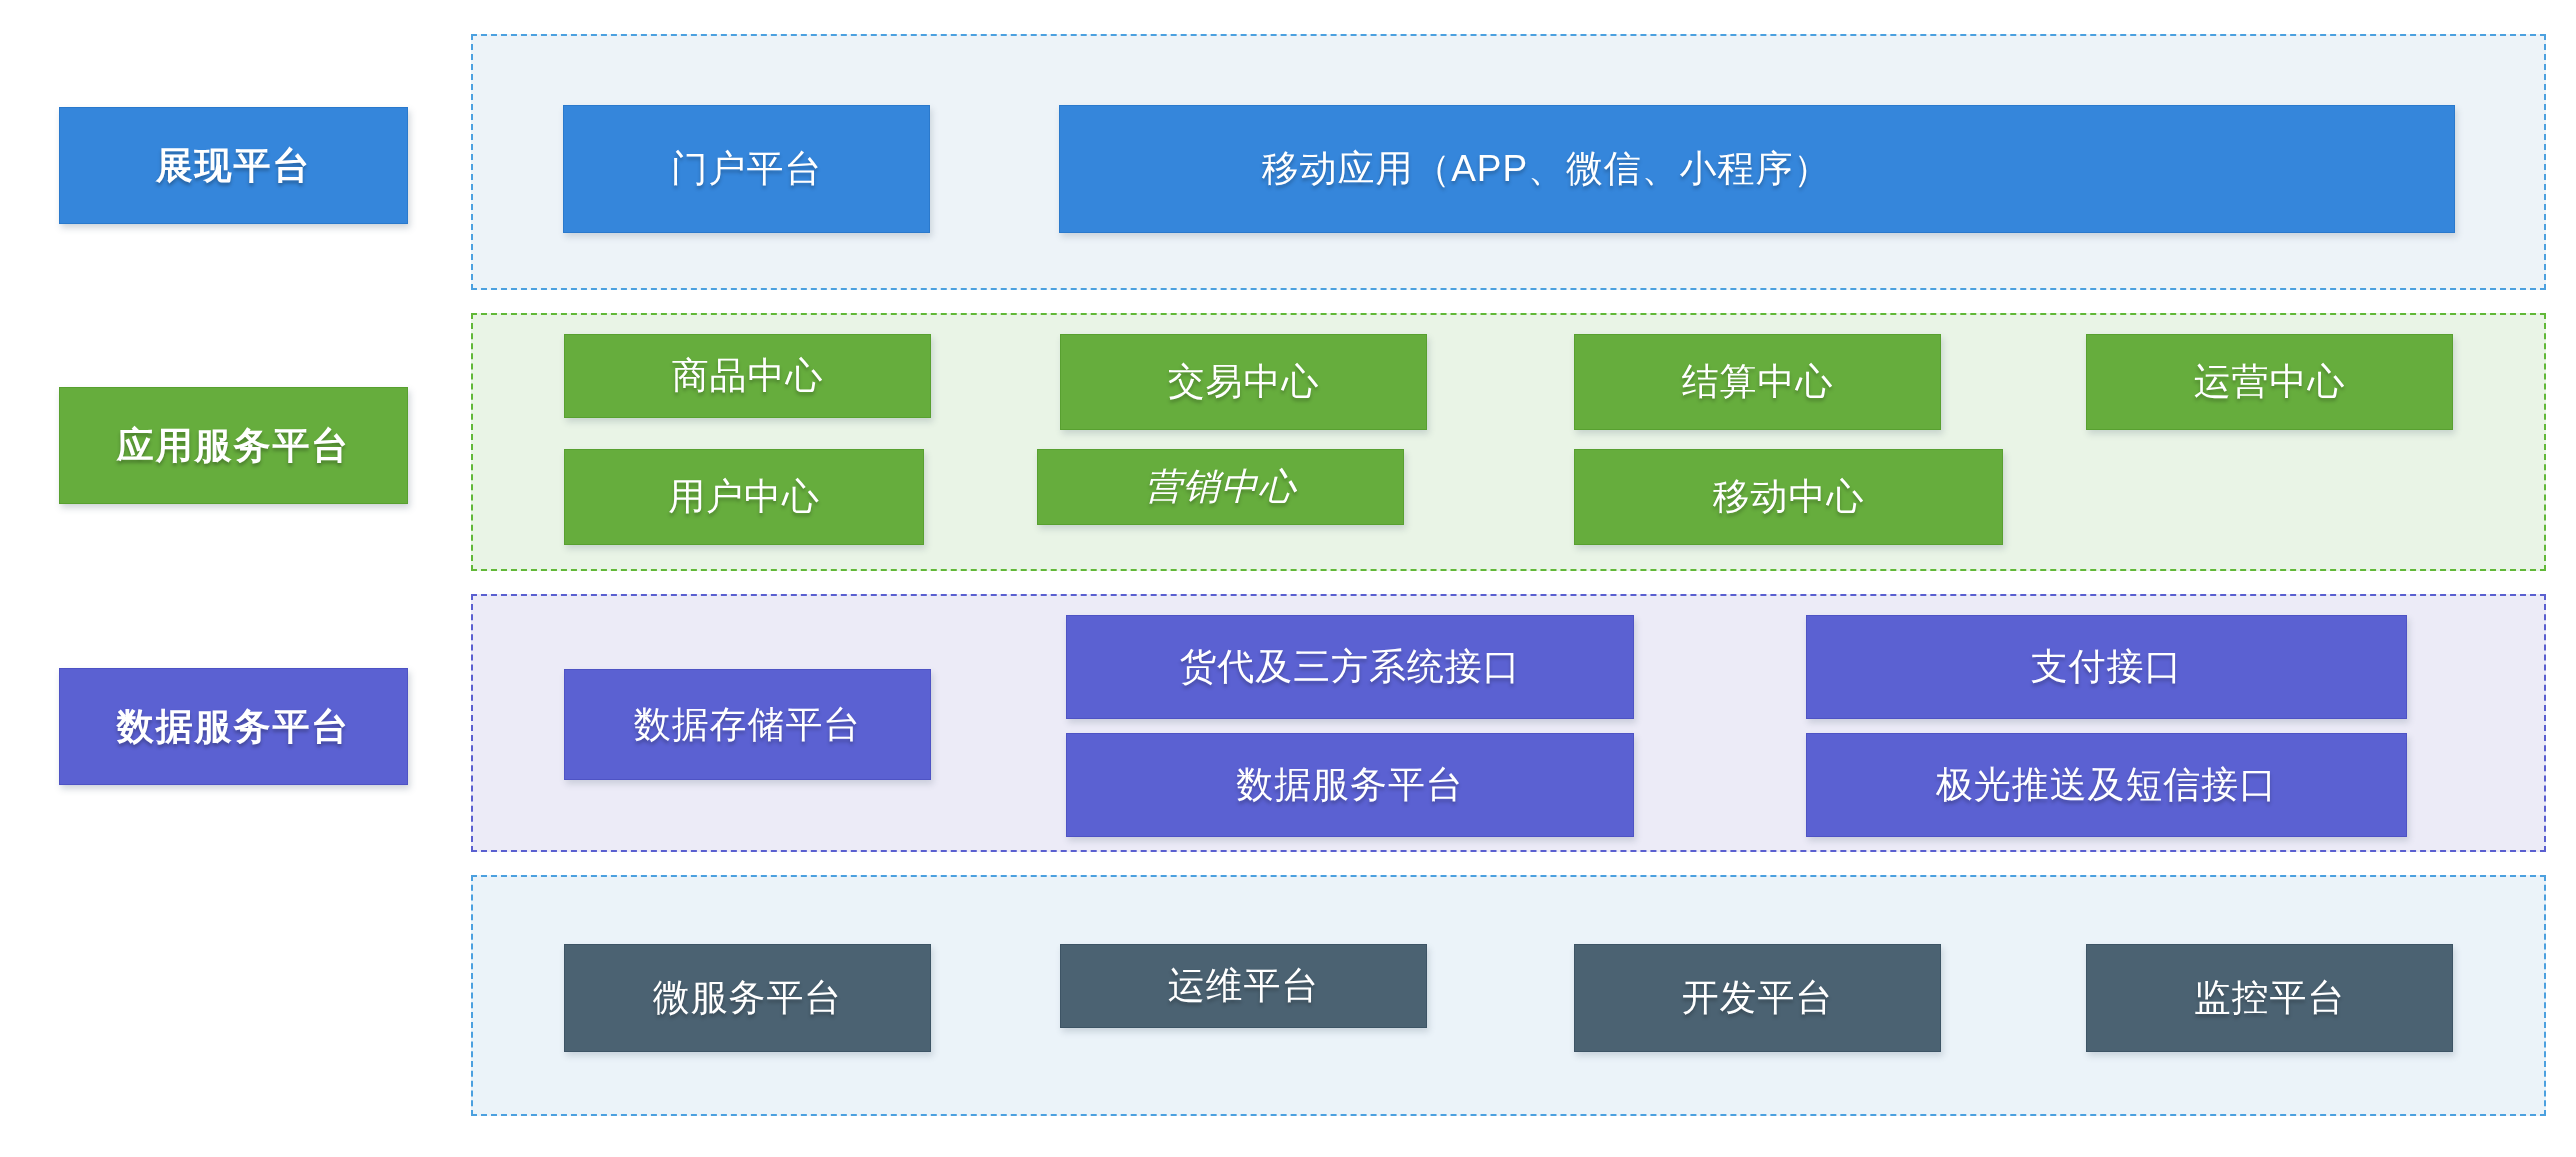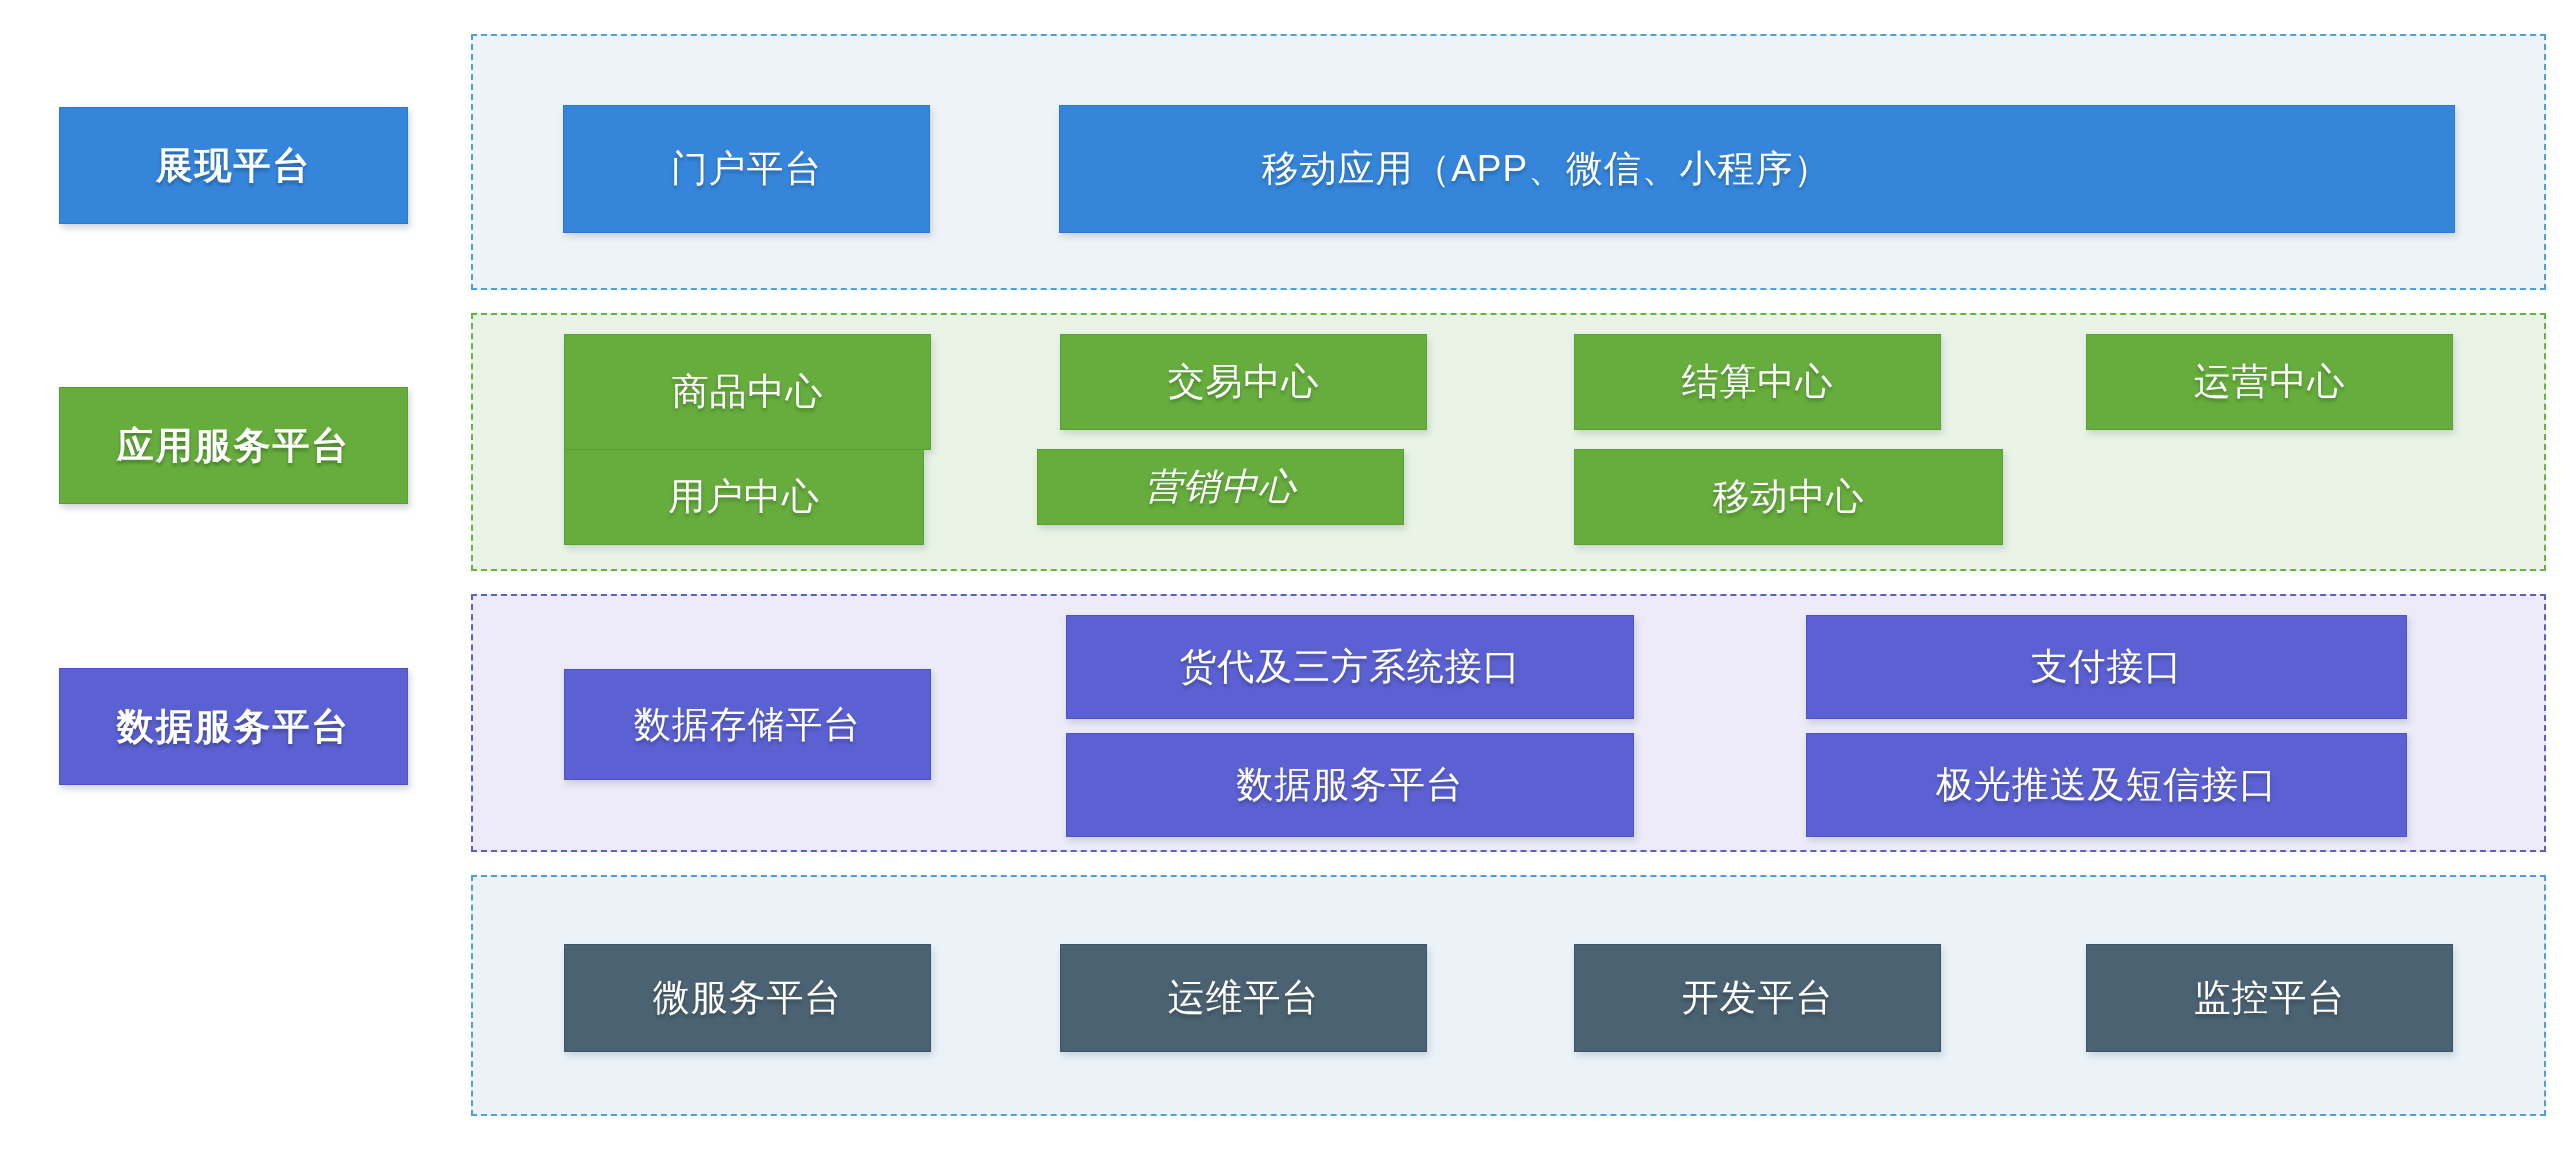--- a/index.html
+++ b/index.html
@@ -58,21 +58,21 @@
     <div class="row-label t-blue">展现平台</div>
     <div class="container c-blue">
       <div class="box t-blue" style="left:90px;top:69px;width:367px;height:128px;">门户平台</div>
       <div class="box t-blue" style="left:586px;top:69px;width:1396px;height:128px;padding-right:421px;">移动应用（APP、微信、小程序）</div>
     </div>
   </section>
 
   <section class="row r2">
     <div class="row-label t-green">应用服务平台</div>
     <div class="container c-green">
-      <div class="box t-green" style="left:91px;top:18.5px;width:367px;height:116px;">商品中心</div>
+      <div class="box t-green" style="left:91px;top:18.5px;width:367px;height:84px;">商品中心</div>
       <div class="box t-green" style="left:587px;top:18.5px;width:367px;height:96px;">交易中心</div>
       <div class="box t-green" style="left:1101px;top:18.5px;width:367px;height:96px;">结算中心</div>
       <div class="box t-green" style="left:1613px;top:18.5px;width:367px;height:96px;">运营中心</div>
       <div class="box t-green" style="left:91px;top:134px;width:360px;height:96px;">用户中心</div>
       <div class="box t-green" style="left:564px;top:134px;width:367px;height:76px;font-style:italic;">营销中心</div>
       <div class="box t-green" style="left:1101px;top:134px;width:429px;height:96px;">移动中心</div>
     </div>
   </section>
 
   <section class="row r3">
@@ -82,20 +82,20 @@
       <div class="box t-purple" style="left:593px;top:18.5px;width:568px;height:104px;">货代及三方系统接口</div>
       <div class="box t-purple" style="left:593px;top:137px;width:568px;height:104px;">数据服务平台</div>
       <div class="box t-purple" style="left:1333px;top:18.5px;width:601px;height:104px;">支付接口</div>
       <div class="box t-purple" style="left:1333px;top:137px;width:601px;height:104px;">极光推送及短信接口</div>
     </div>
   </section>
 
   <section class="row r4">
     <div class="container c-blue2">
       <div class="box t-slate" style="left:91px;top:67px;width:367px;height:108px;">微服务平台</div>
-      <div class="box t-slate" style="left:587px;top:67px;width:367px;height:108px;">运维平台</div>
+      <div class="box t-slate" style="left:587px;top:67px;width:367px;height:84px;">运维平台</div>
       <div class="box t-slate" style="left:1101px;top:67px;width:367px;height:108px;">开发平台</div>
       <div class="box t-slate" style="left:1613px;top:67px;width:367px;height:108px;">监控平台</div>
     </div>
   </section>
 
 </div>
 
 
 </body></html>

